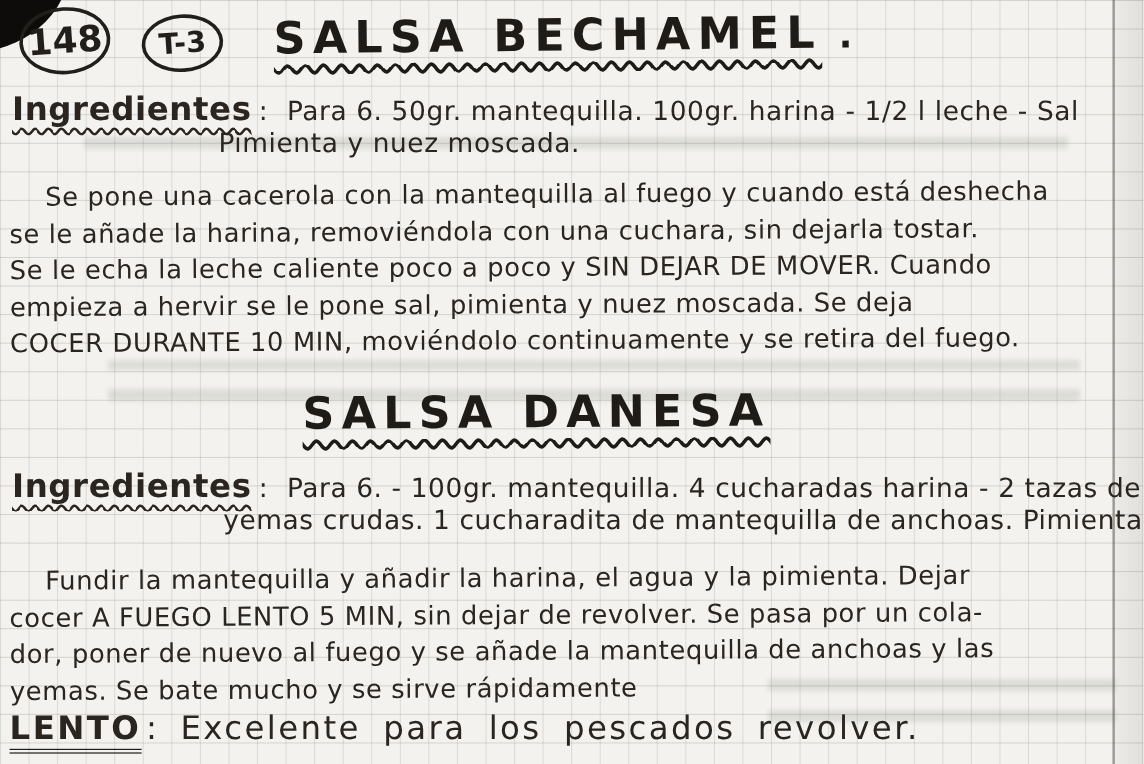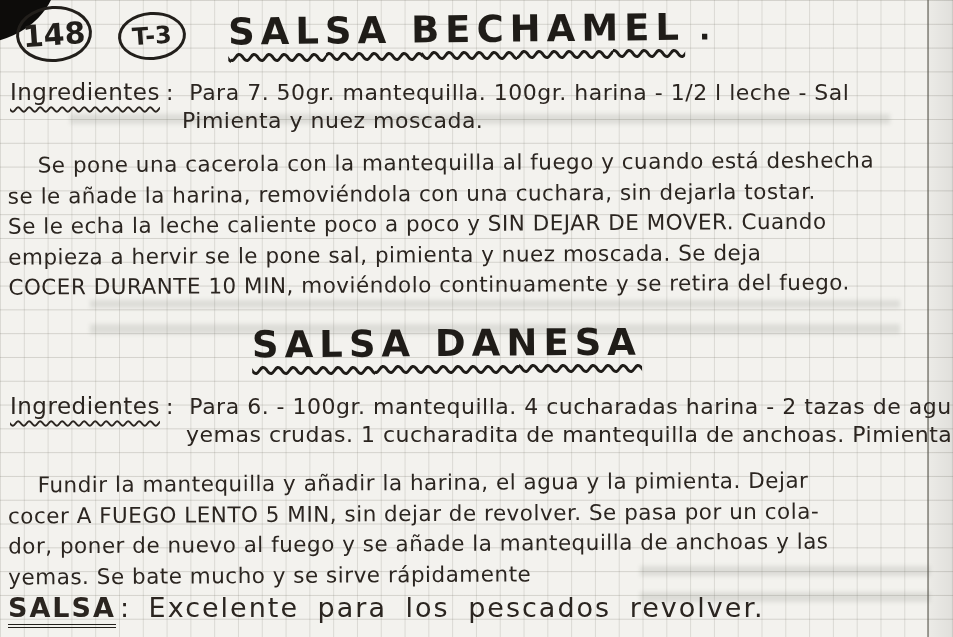--- a/index.html
+++ b/index.html
@@ -42,21 +42,21 @@
   .badge-tab{left:118px;top:12px;width:62px;height:42px;font-size:24px;}
   .recipe-title{
     position:absolute;font-size:37px;font-weight:bold;color:#1f1c18;
     letter-spacing:6px;white-space:nowrap;
     text-decoration:underline;text-decoration-style:wavy;
     text-decoration-thickness:2.5px;text-underline-offset:9px;
   }
   .title-period{font-size:30px;letter-spacing:0;text-decoration:none;display:inline-block;margin-left:14px;}
   .ing-row{position:absolute;left:10px;font-size:22px;line-height:32px;white-space:nowrap;}
   .ing-label{
-    font-weight:normal;font-size:23px;
+    font-weight:bold;font-size:27px;
     text-decoration:underline;text-decoration-style:wavy;
     text-decoration-thickness:2px;text-underline-offset:6px;
   }
   .ing-colon{margin:0 8px 0 6px;}
   .ing-line2{position:absolute;font-size:22px;white-space:nowrap;}
   .steps{position:absolute;left:8px;font-size:21.5px;line-height:30.5px;white-space:nowrap;transform:rotate(-0.35deg);}
   .steps .line{height:30.5px;}
   .indent{padding-left:30px;}
   .note-row{position:absolute;left:8px;font-size:27px;white-space:nowrap;}
   .note-label{
@@ -85,21 +85,21 @@
 <div class="badge badge-tab">
   <span>T-3</span>
 </div>
 
 <div class="recipe-title hand" style="left:228px;top:8px;transform:rotate(-0.6deg);">
   <span>SALSA BECHAMEL</span><span class="title-period">.</span>
 </div>
 
 <div class="ing-row hand" style="top:76px;">
   <span class="ing-label">Ingredientes</span><span class="ing-colon">:</span>
-  <span>Para 7.  50gr. mantequilla. 100gr. harina - 1/2 l leche - Sal</span>
+  <span>Para 6.  50gr. mantequilla. 100gr. harina - 1/2 l leche - Sal</span>
 </div>
 <div class="ing-line2 hand" style="left:182px;top:108px;">Pimienta y nuez moscada.</div>
 
 <div class="steps hand" style="top:148px;">
   <div class="line indent">Se pone una cacerola con la mantequilla al fuego y cuando está deshecha</div>
   <div class="line">se le añade la harina, removiéndola con una cuchara, sin dejarla tostar.</div>
   <div class="line">Se le echa la leche caliente poco a poco y SIN DEJAR DE MOVER.  Cuando</div>
   <div class="line">empieza a hervir se le pone sal, pimienta y nuez moscada. Se deja</div>
   <div class="line" style="font-weight:500;">COCER DURANTE 10 MIN, moviéndolo continuamente y se retira del fuego.</div>
 </div>
@@ -115,15 +115,15 @@
 <div class="ing-line2 hand" style="left:186px;top:422px;">yemas crudas. 1 cucharadita de mantequilla de anchoas.  Pimienta.</div>
 
 <div class="steps hand" style="top:468px;">
   <div class="line indent">Fundir la mantequilla y añadir la harina, el agua y la pimienta. Dejar</div>
   <div class="line">cocer A FUEGO LENTO 5 MIN, sin dejar de revolver.  Se pasa por un cola-</div>
   <div class="line">dor, poner de nuevo al fuego y se añade la mantequilla de anchoas y las</div>
   <div class="line">yemas.  Se bate mucho y se sirve rápidamente</div>
 </div>
 
 <div class="note-row hand" style="top:592px;">
-  <span class="note-label">SALSA</span><span class="note-colon">:</span>
+  <span class="note-label">LENTO</span><span class="note-colon">:</span>
   <span class="note-text">Excelente para los pescados revolver.</span>
 </div>
 
 </body></html>

